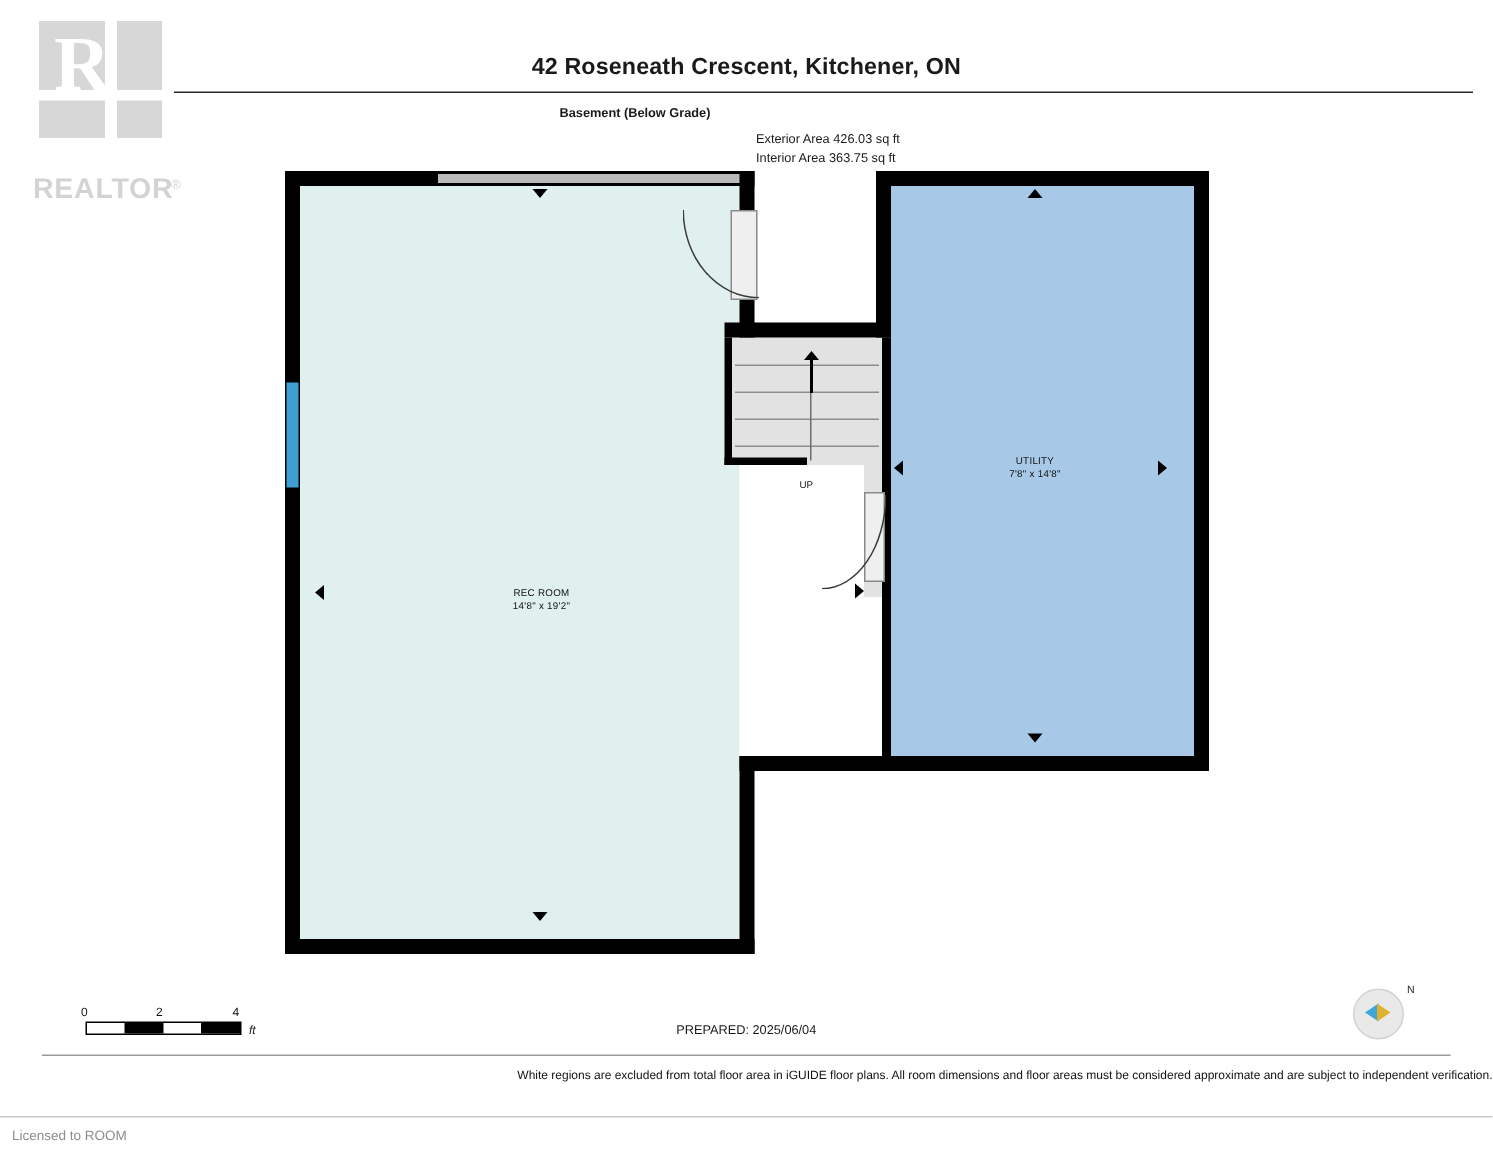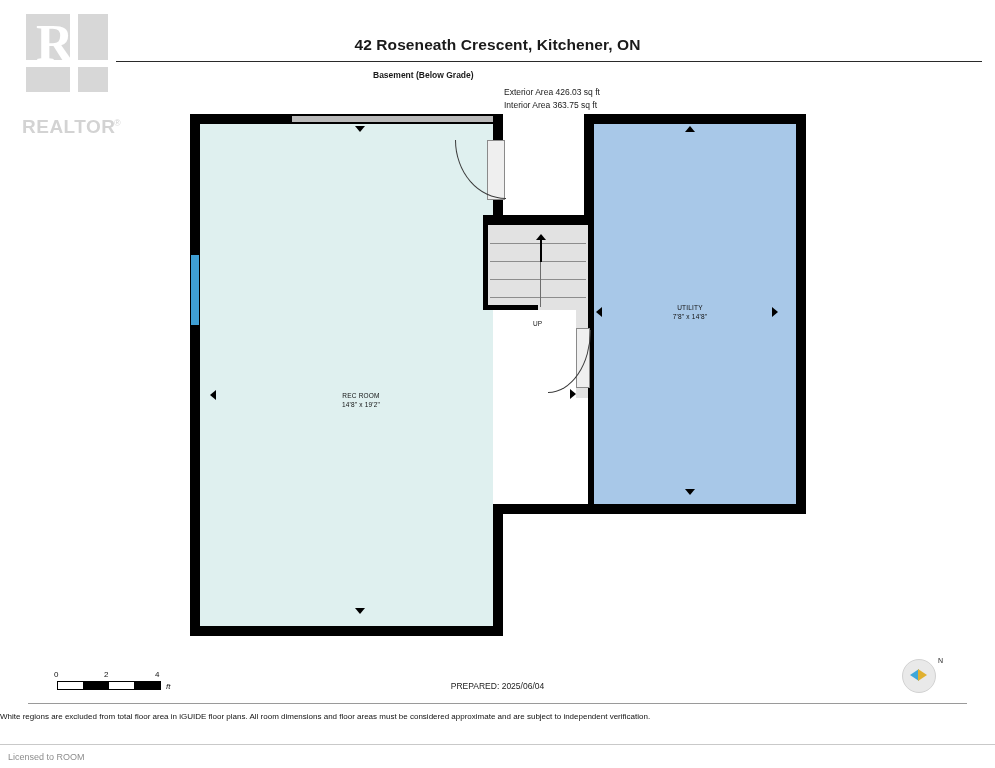--- a/index.html
+++ b/index.html
@@ -285,21 +285,21 @@
     top: 703px;
     width: 939px;
     height: 1px;
     background: #9a9a9a;
   }
   #disclaimer {
     position: absolute;
     left: 0;
     top: 712px;
     width: 995px;
-    text-align: left;
+    text-align: right;
     font-size: 8px;
     color: #111111;
   }
   #license-rule {
     position: absolute;
     left: 0;
     top: 744px;
     width: 995px;
     height: 1px;
     background: #c9c9c9;

